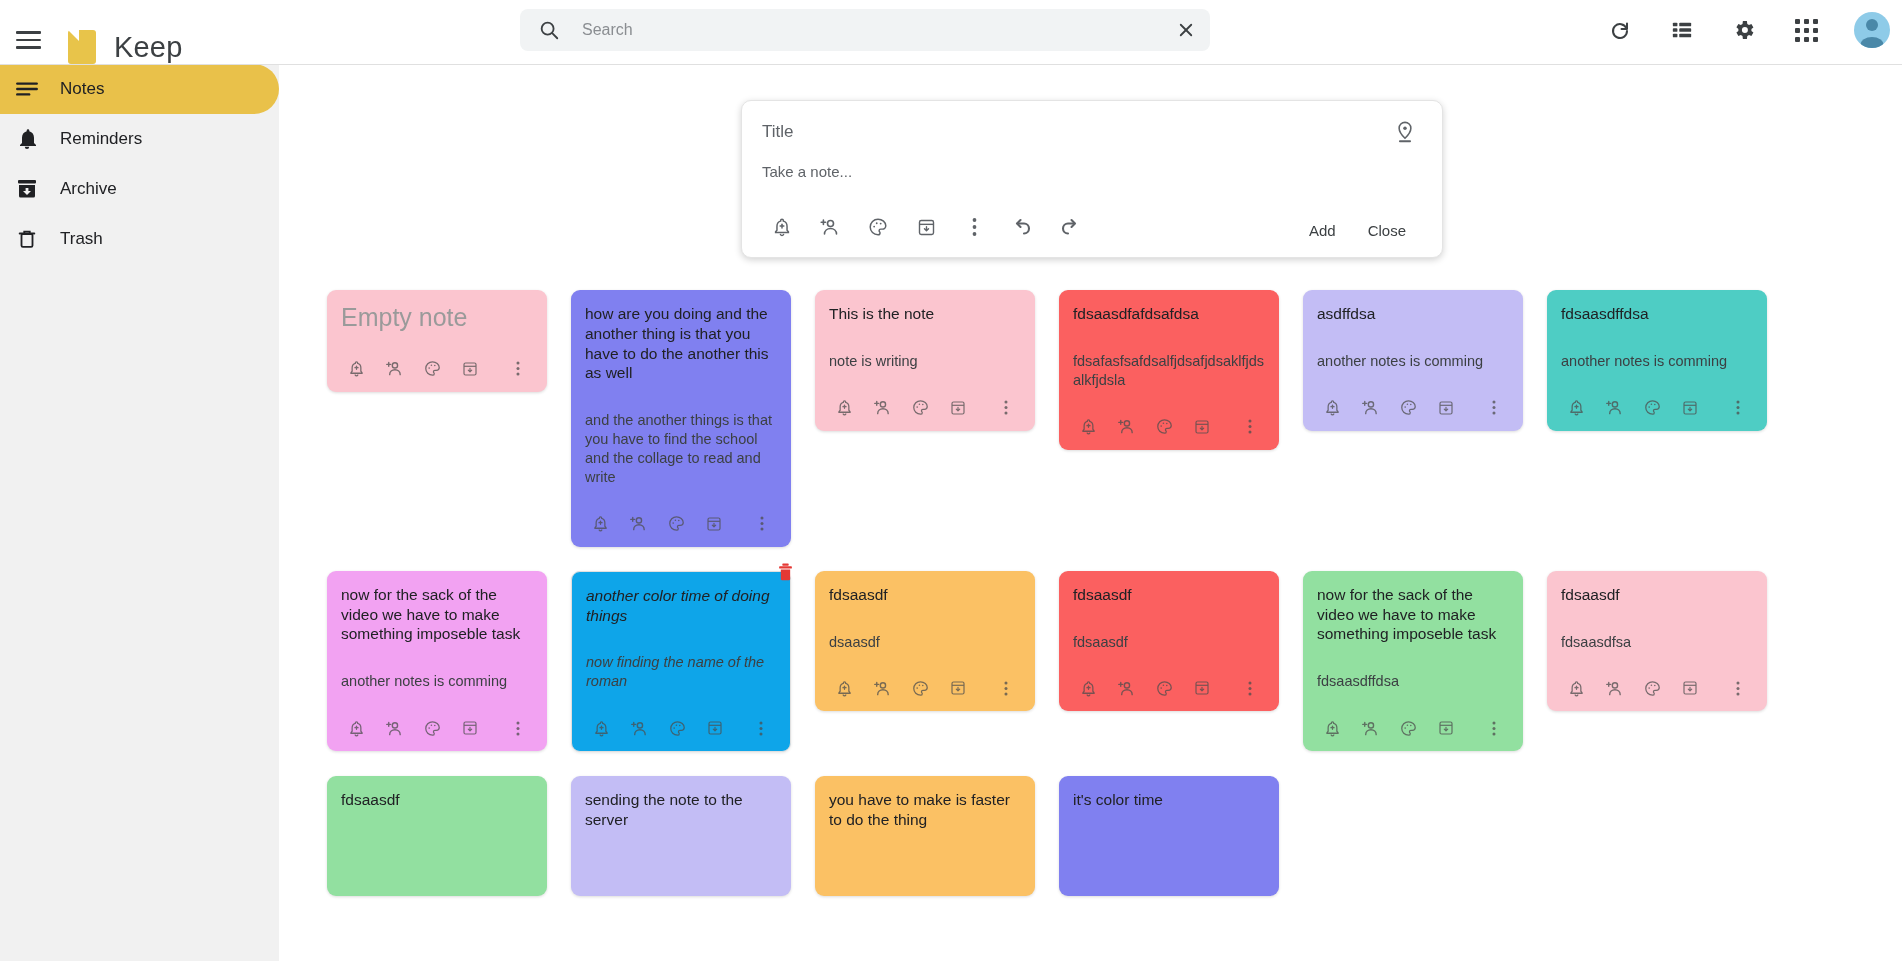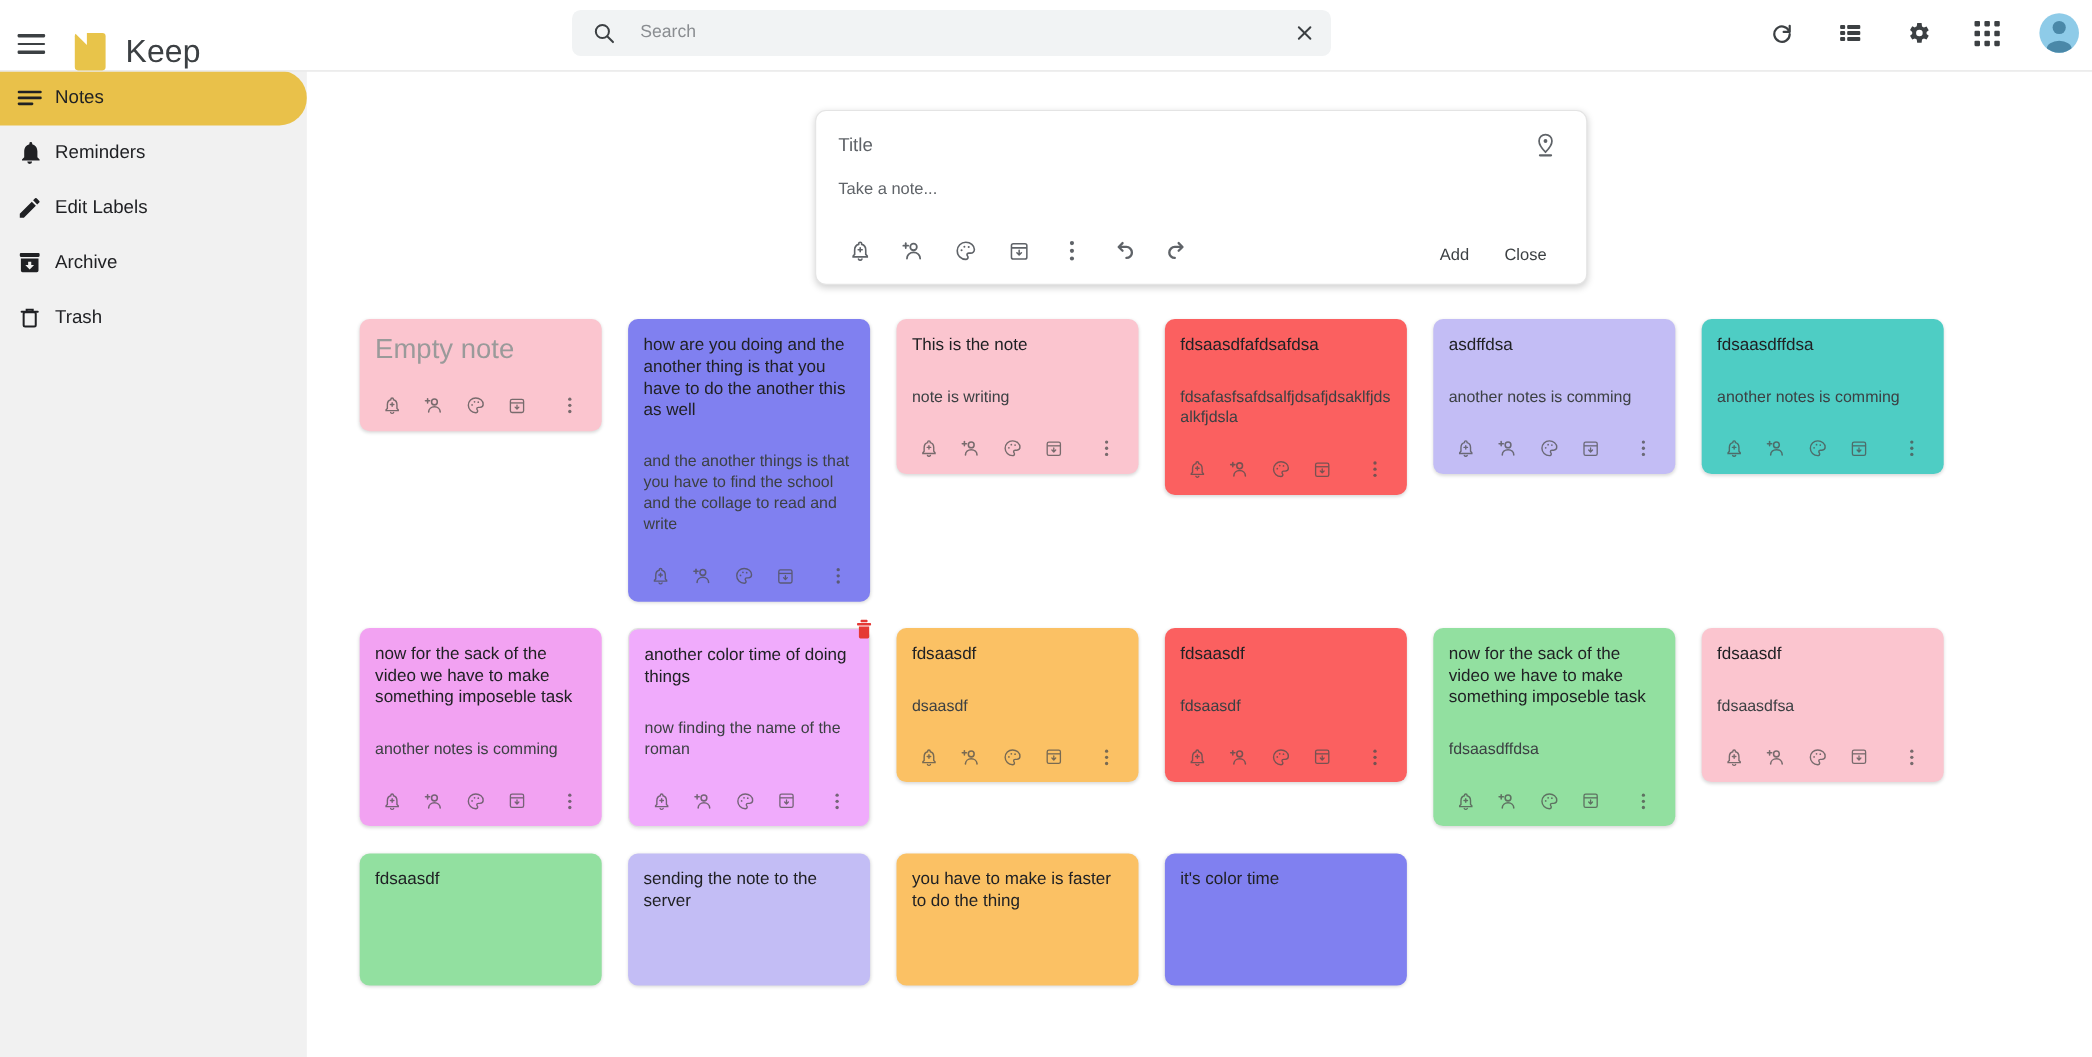--- a/index.html
+++ b/index.html
@@ -93,21 +93,21 @@
   .nav-item {
     display: flex; align-items: center; height: 50px;
     padding-left: 4px; cursor: pointer;
     border-radius: 0 25px 25px 0;
     color: #202124;
   }
   .nav-item.active { background: #e9c14a; }
   .nav-ico {
     width: 46px; min-width: 46px; display:flex; align-items:center; justify-content:center;
   }
-  .nav-label { font-size: 17px; }
+  .nav-label { font-size: 17px; margin-left: 10px; }
 
   
   .main {
     position: absolute; top: 60px; left: 279px;
     width: 1623px; height: 901px;
     background: #fff; overflow: hidden;
   }
 
   
   .composer {
@@ -273,28 +273,20 @@
 
   <div class="nav-item">
     <span class="nav-ico">
       <svg width="24" height="24" viewBox="0 0 24 24" fill="#202124">
         <path d="M12 22a2.2 2.2 0 0 0 2.2-2.2H9.8A2.2 2.2 0 0 0 12 22zm7-6v-5.2c0-3.2-1.7-5.9-4.7-6.6v-.7a1.3 1.3 0 1 0-2.6 0v.7C8.7 4.9 7 7.6 7 10.8V16l-2 2v1h16v-1l-2-2z"></path>
       </svg>
     </span>
     <span class="nav-label">Reminders</span>
   </div>
 
-  <div class="nav-item">
-    <span class="nav-ico">
-      <svg width="24" height="24" viewBox="0 0 24 24" fill="#202124">
-        <path d="M3 17.3V21h3.7L17.6 10.1l-3.7-3.7L3 17.3zM20.7 7.1a1 1 0 0 0 0-1.4l-2.4-2.4a1 1 0 0 0-1.4 0l-1.8 1.8 3.7 3.7 1.9-1.7z"></path>
-      </svg>
-    </span>
-    <span class="nav-label">Edit Labels</span>
-  </div>
 
   <div class="nav-item">
     <span class="nav-ico">
       <svg width="24" height="24" viewBox="0 0 24 24" fill="#202124">
         <rect x="3" y="3" width="18" height="3.6" rx="1"></rect>
         <path d="M4 8h16v11a1.5 1.5 0 0 1-1.5 1.5h-13A1.5 1.5 0 0 1 4 19V8zm8 10 4-4h-2.6v-3h-2.8v3H8l4 4z" fill="#202124"></path>
       </svg>
     </span>
     <span class="nav-label">Archive</span>
   </div>
@@ -687,21 +679,21 @@
           </span>
           <span class="na-icon na-more">
             <svg width="4" height="17" viewBox="0 0 5 20" fill="#4d4d4d">
               <circle cx="2.5" cy="3" r="1.9"></circle>
               <circle cx="2.5" cy="10" r="1.9"></circle>
               <circle cx="2.5" cy="17" r="1.9"></circle>
             </svg>
           </span>
         </div>
       </div>
-      <div class="note white" style="background: #f0abfc;">
+      <div class="note white" style="background: #0ea5e9; font-style: italic;">
         <span class="trash-badge">
           <svg width="17" height="20" viewBox="0 0 24 26" fill="#e53935">
             <rect x="7.5" y="1" width="9" height="3.2" rx="1"></rect>
             <rect x="3" y="5" width="18" height="3.2" rx="1"></rect>
             <path d="M5.4 9.4h13.2v13.4a2 2 0 0 1-2 2H7.4a2 2 0 0 1-2-2V9.4z"></path>
           </svg>
         </span>
         <div class="note-title">another color time of doing things</div>
         <div class="note-body">now finding the name of the roman</div>
         <div class="note-actions">

